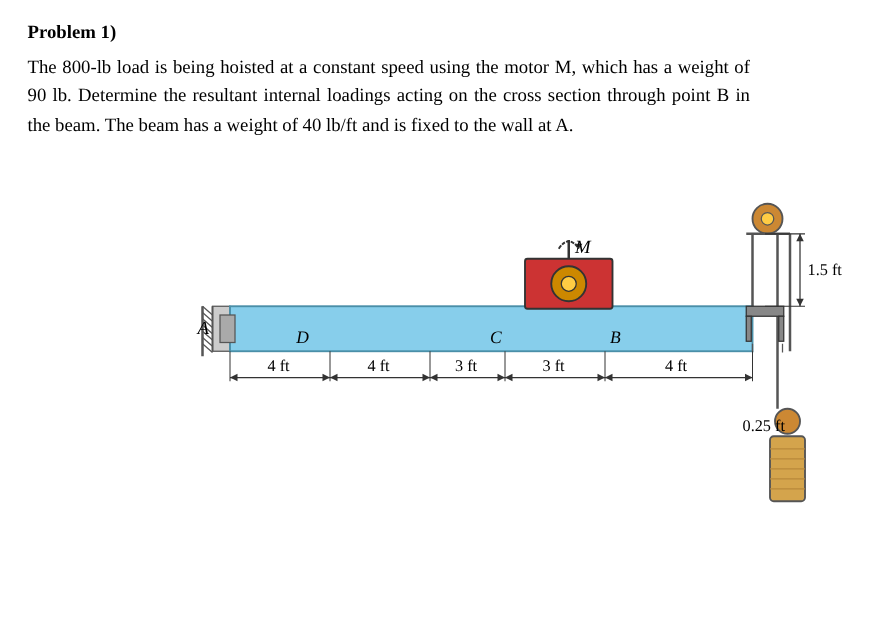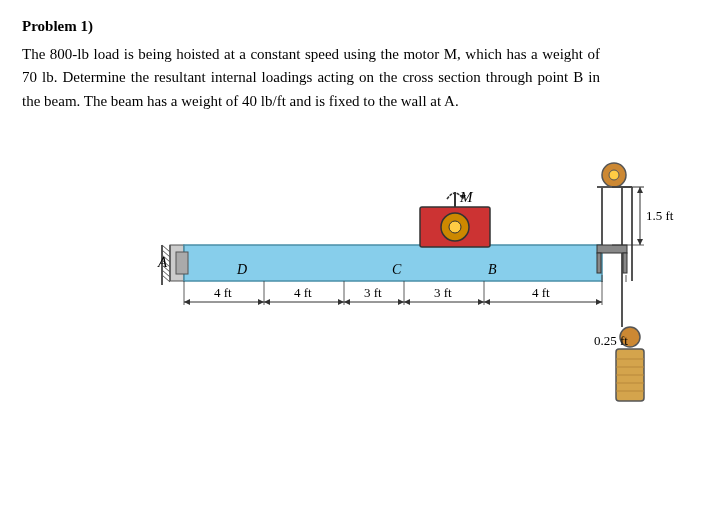--- a/index.html
+++ b/index.html
@@ -39,21 +39,21 @@
       position: absolute;
       top: 0;
       left: 0;
     }
   </style>
 </head>
 <body>
 
 <div class="page">
   <div class="problem-title">Problem 1)</div>
-  <div class="problem-text">The 800-lb load is being hoisted at a constant speed using the motor M, which has a weight of 70 lb. Determine the resultant internal loadings acting on the cross section through point B in the beam. The beam has a weight of 40 lb/ft and is fixed to the wall at A.</div>
+  <div class="problem-text">The 800-lb load is being hoisted at a constant speed using the motor M, which has a weight of 90 lb. Determine the resultant internal loadings acting on the cross section through point B in the beam. The beam has a weight of 40 lb/ft and is fixed to the wall at A.</div>
 
   <div class="diagram-area">
     <svg width="705" height="290" viewBox="0 0 705 290">
 
       <rect x="148" y="118" width="14" height="36" fill="#ccc" stroke="#555" stroke-width="1"></rect>
 
       <line x1="148" y1="118" x2="148" y2="154" stroke="#555" stroke-width="1.5"></line>
 
       <line x1="140" y1="118" x2="148" y2="125" stroke="#555" stroke-width="1"></line>
       <line x1="140" y1="123" x2="148" y2="130" stroke="#555" stroke-width="1"></line>

